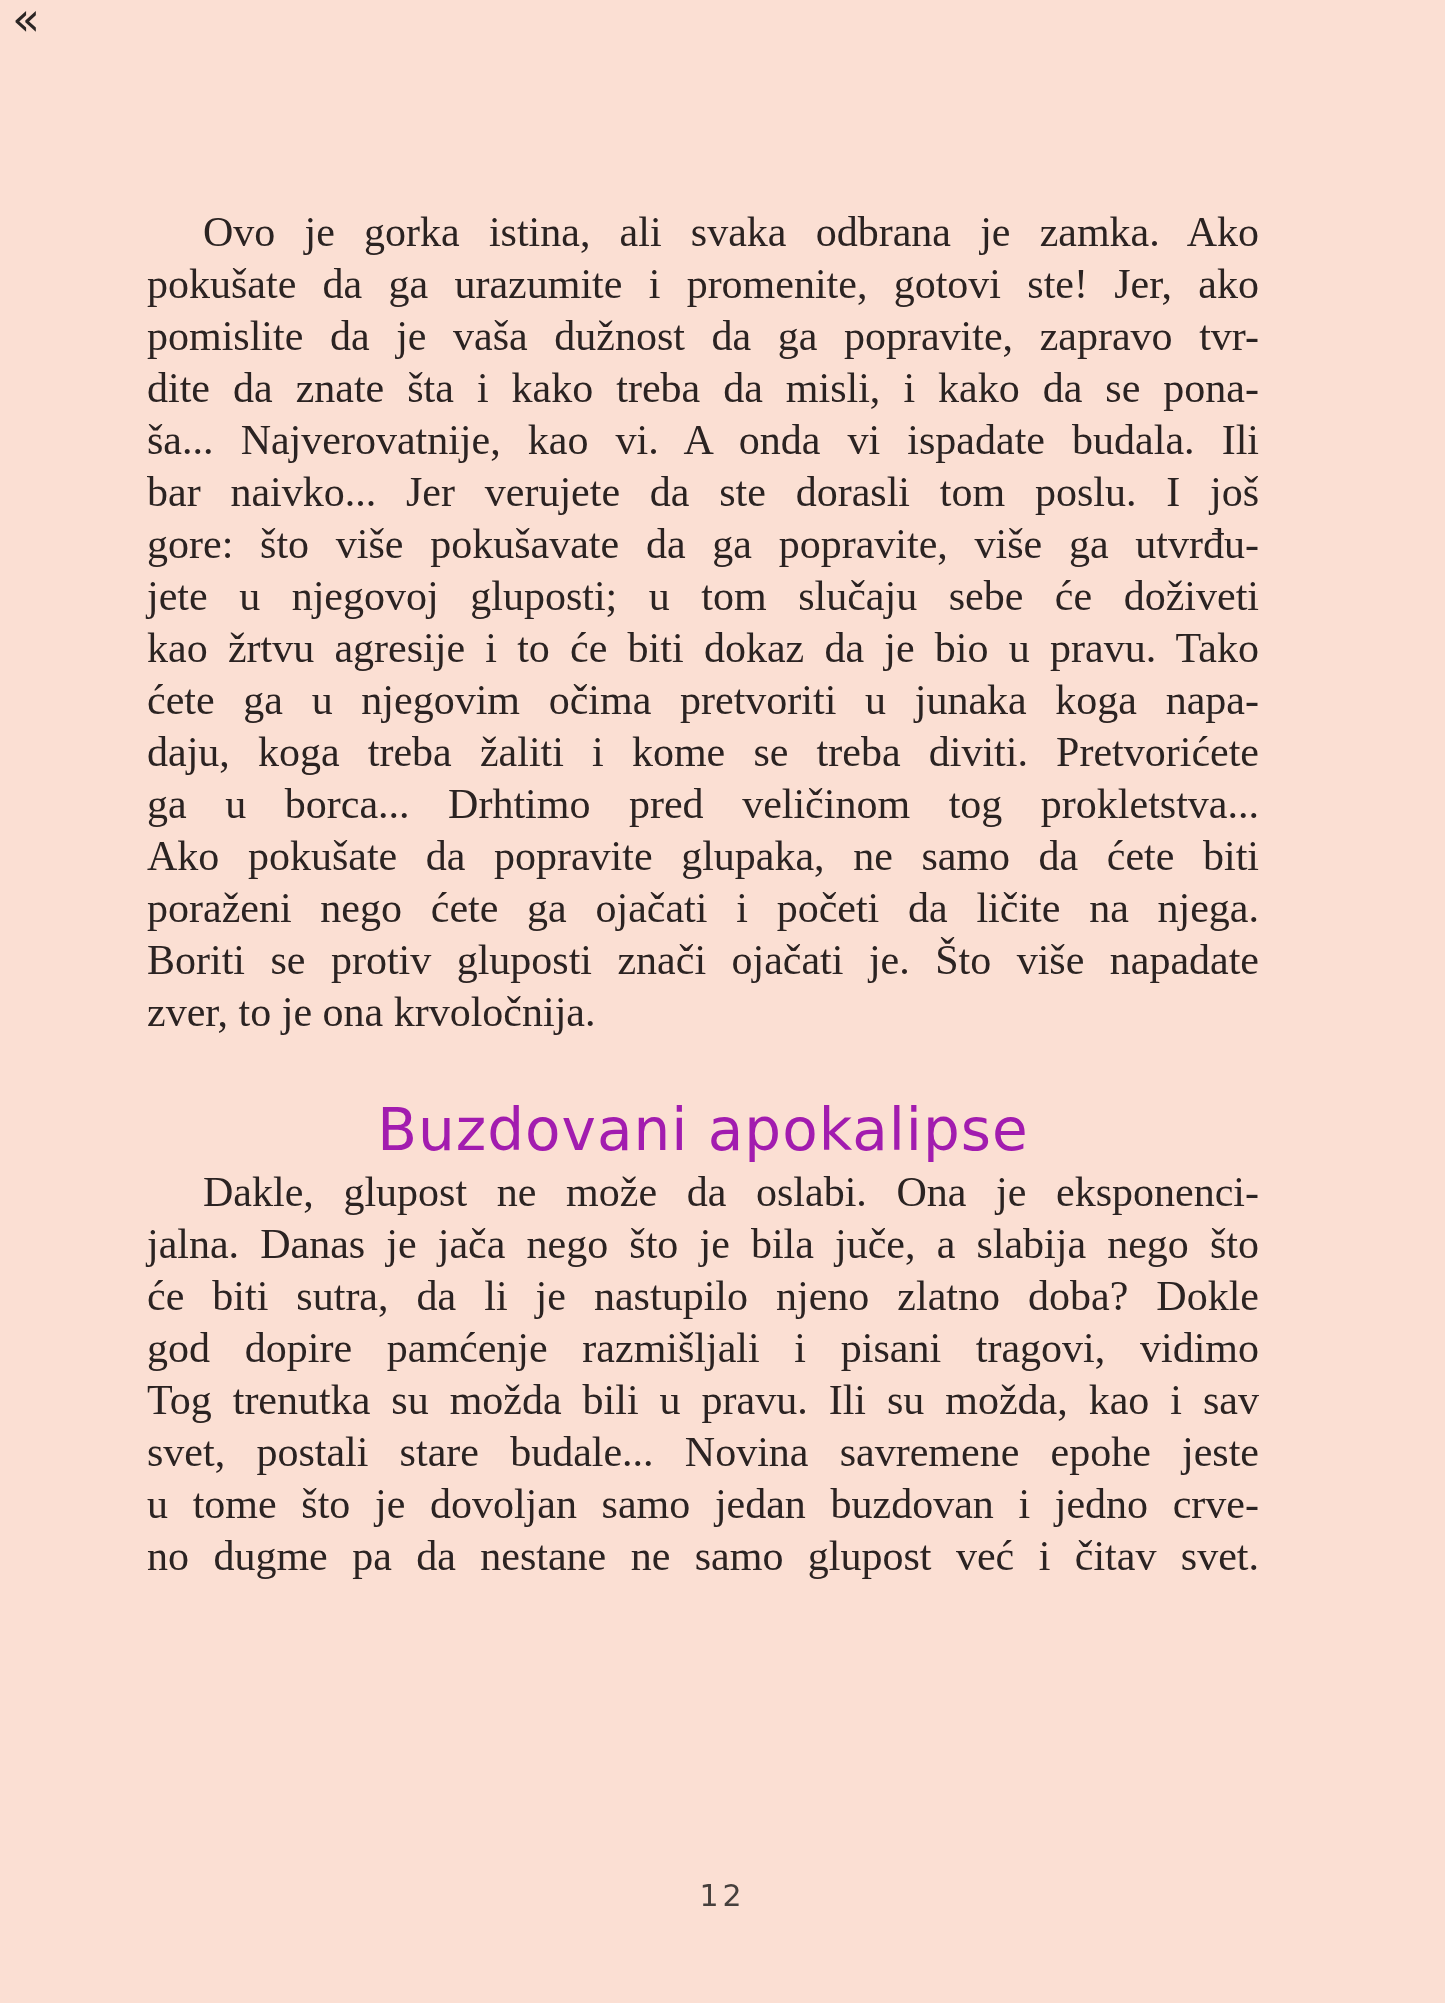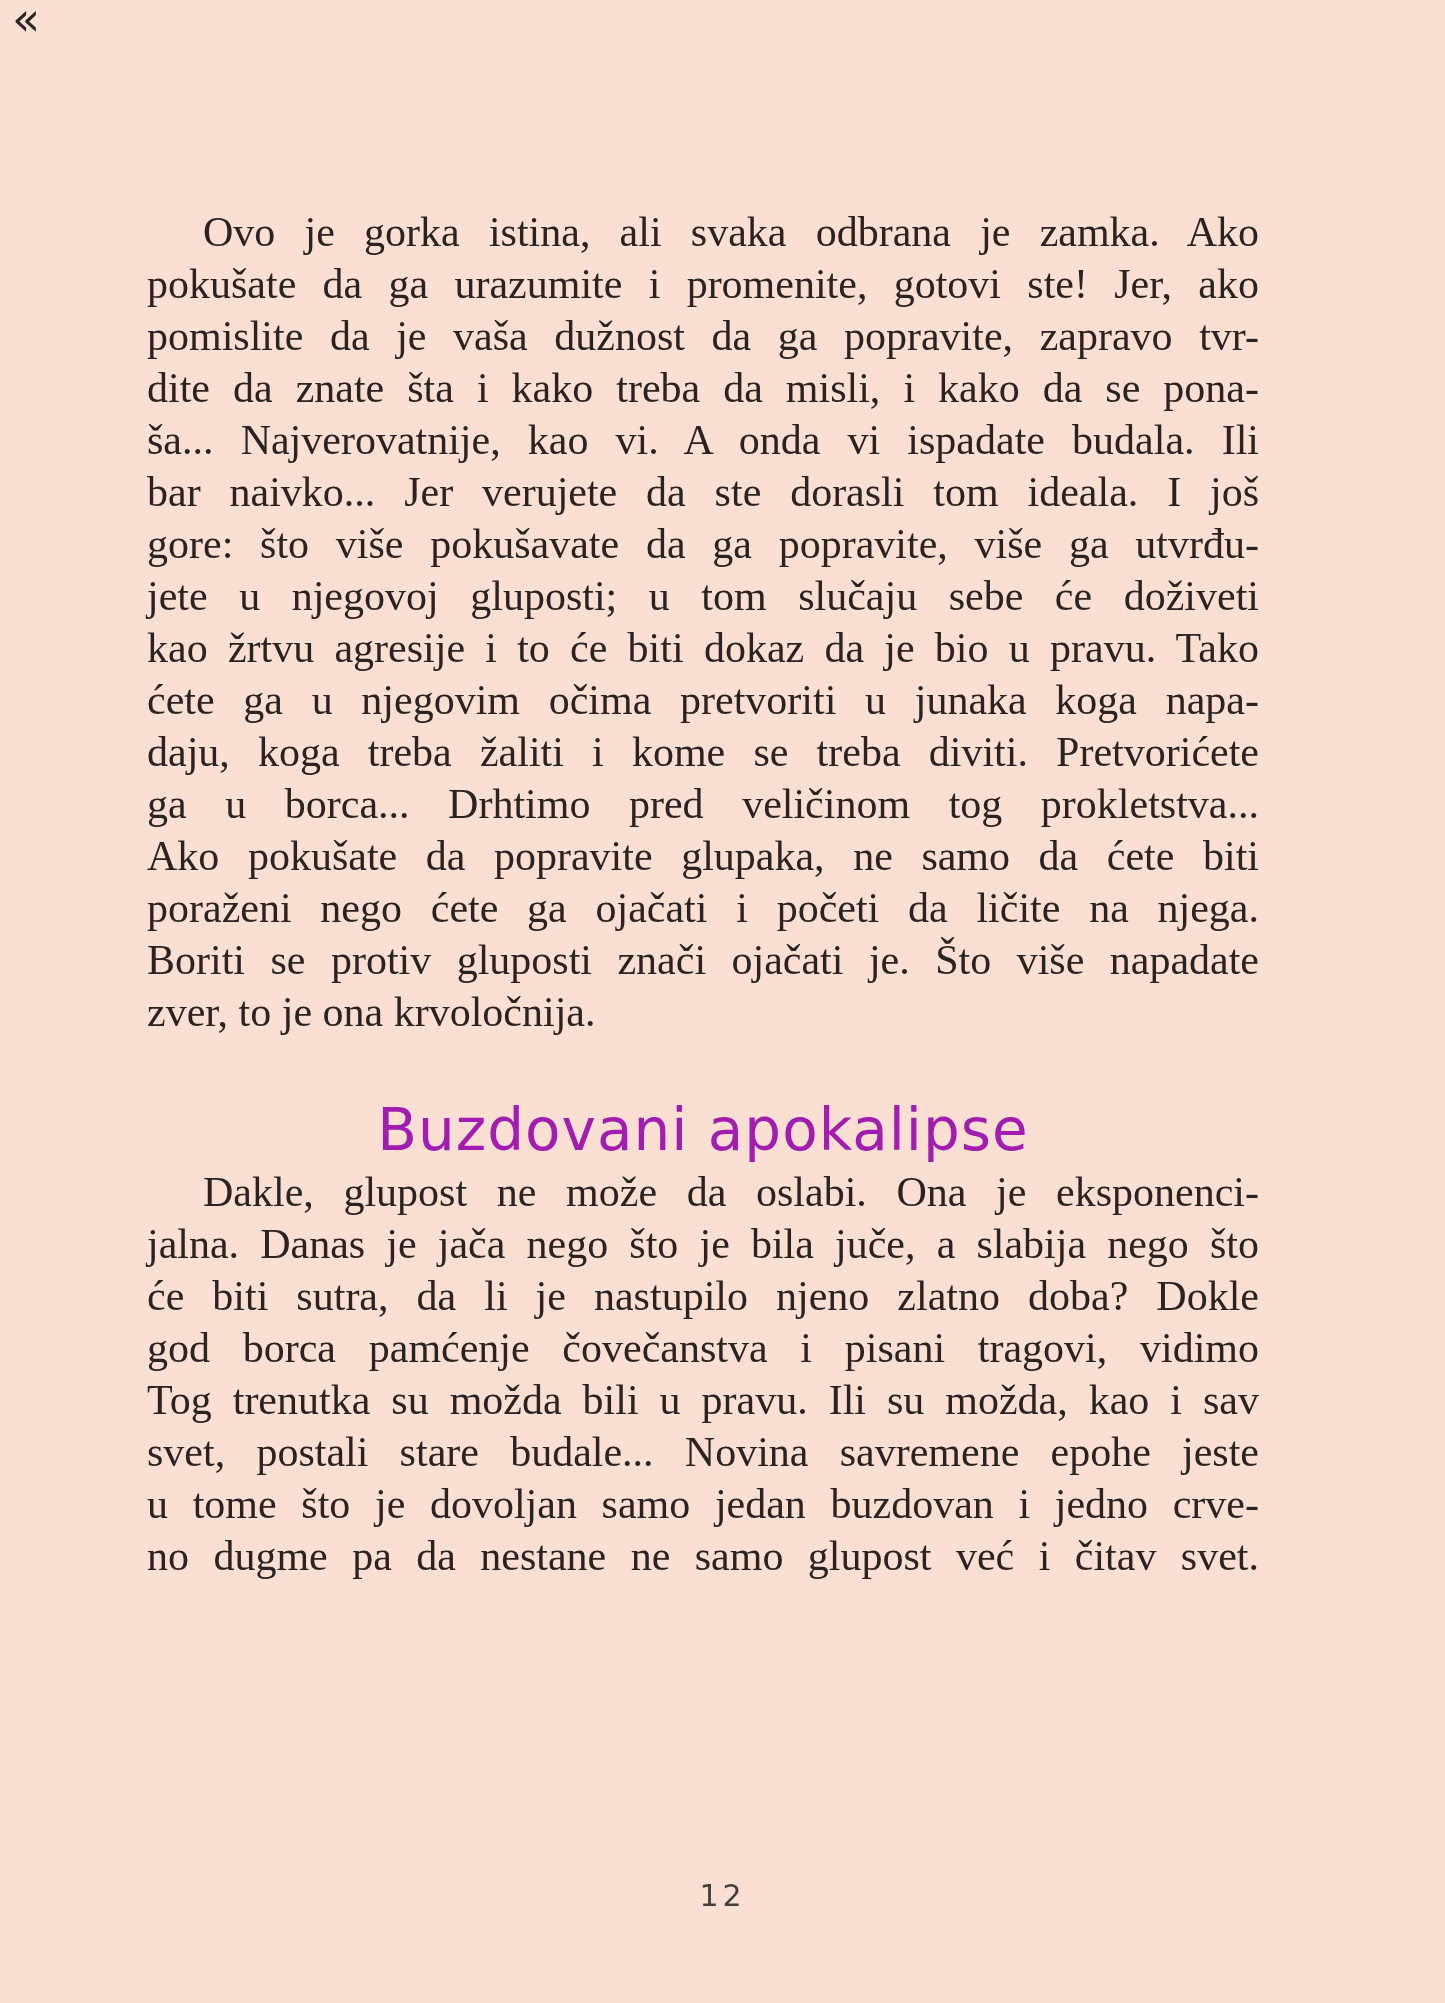--- a/index.html
+++ b/index.html
@@ -69,38 +69,38 @@
 <div class="page">
   <div class="back">«</div>
 
   <div class="content" id="content">
       <div class="para">
         <div class="line indent">Ovo je gorka istina, ali svaka odbrana je zamka. Ako</div>
         <div class="line">pokušate da ga urazumite i promenite, gotovi ste! Jer, ako</div>
         <div class="line">pomislite da je vaša dužnost da ga popravite, zapravo tvr-</div>
         <div class="line">dite da znate šta i kako treba da misli, i kako da se pona-</div>
         <div class="line">ša... Najverovatnije, kao vi. A onda vi ispadate budala. Ili</div>
-        <div class="line">bar naivko... Jer verujete da ste dorasli tom ideala. I još</div>
+        <div class="line">bar naivko... Jer verujete da ste dorasli tom poslu. I još</div>
         <div class="line">gore: što više pokušavate da ga popravite, više ga utvrđu-</div>
         <div class="line">jete u njegovoj gluposti; u tom slučaju sebe će doživeti</div>
         <div class="line">kao žrtvu agresije i to će biti dokaz da je bio u pravu. Tako</div>
         <div class="line">ćete ga u njegovim očima pretvoriti u junaka koga napa-</div>
         <div class="line">daju, koga treba žaliti i kome se treba diviti. Pretvorićete</div>
         <div class="line">ga u borca... Drhtimo pred veličinom tog prokletstva...</div>
         <div class="line">Ako pokušate da popravite glupaka, ne samo da ćete biti</div>
         <div class="line">poraženi nego ćete ga ojačati i početi da ličite na njega.</div>
         <div class="line">Boriti se protiv gluposti znači ojačati je. Što više napadate</div>
         <div class="line no-stretch">zver, to je ona krvoločnija.</div>
       </div>
       <div class="heading">Buzdovani apokalipse</div>
       <div class="para">
         <div class="line indent">Dakle, glupost ne može da oslabi. Ona je eksponenci-</div>
         <div class="line">jalna. Danas je jača nego što je bila juče, a slabija nego što</div>
         <div class="line">će biti sutra, da li je nastupilo njeno zlatno doba? Dokle</div>
-        <div class="line">god borca pamćenje čovečanstva i pisani tragovi, vidimo</div>
+        <div class="line">god dopire pamćenje razmišljali i pisani tragovi, vidimo</div>
         <div class="line">Tog trenutka su možda bili u pravu. Ili su možda, kao i sav</div>
         <div class="line">svet, postali stare budale... Novina savremene epohe jeste</div>
         <div class="line">u tome što je dovoljan samo jedan buzdovan i jedno crve-</div>
         <div class="line">no dugme pa da nestane ne samo glupost već i čitav svet.</div>
       </div>
     </div>
 
   <div class="pageno">12</div>
 </div>
 

